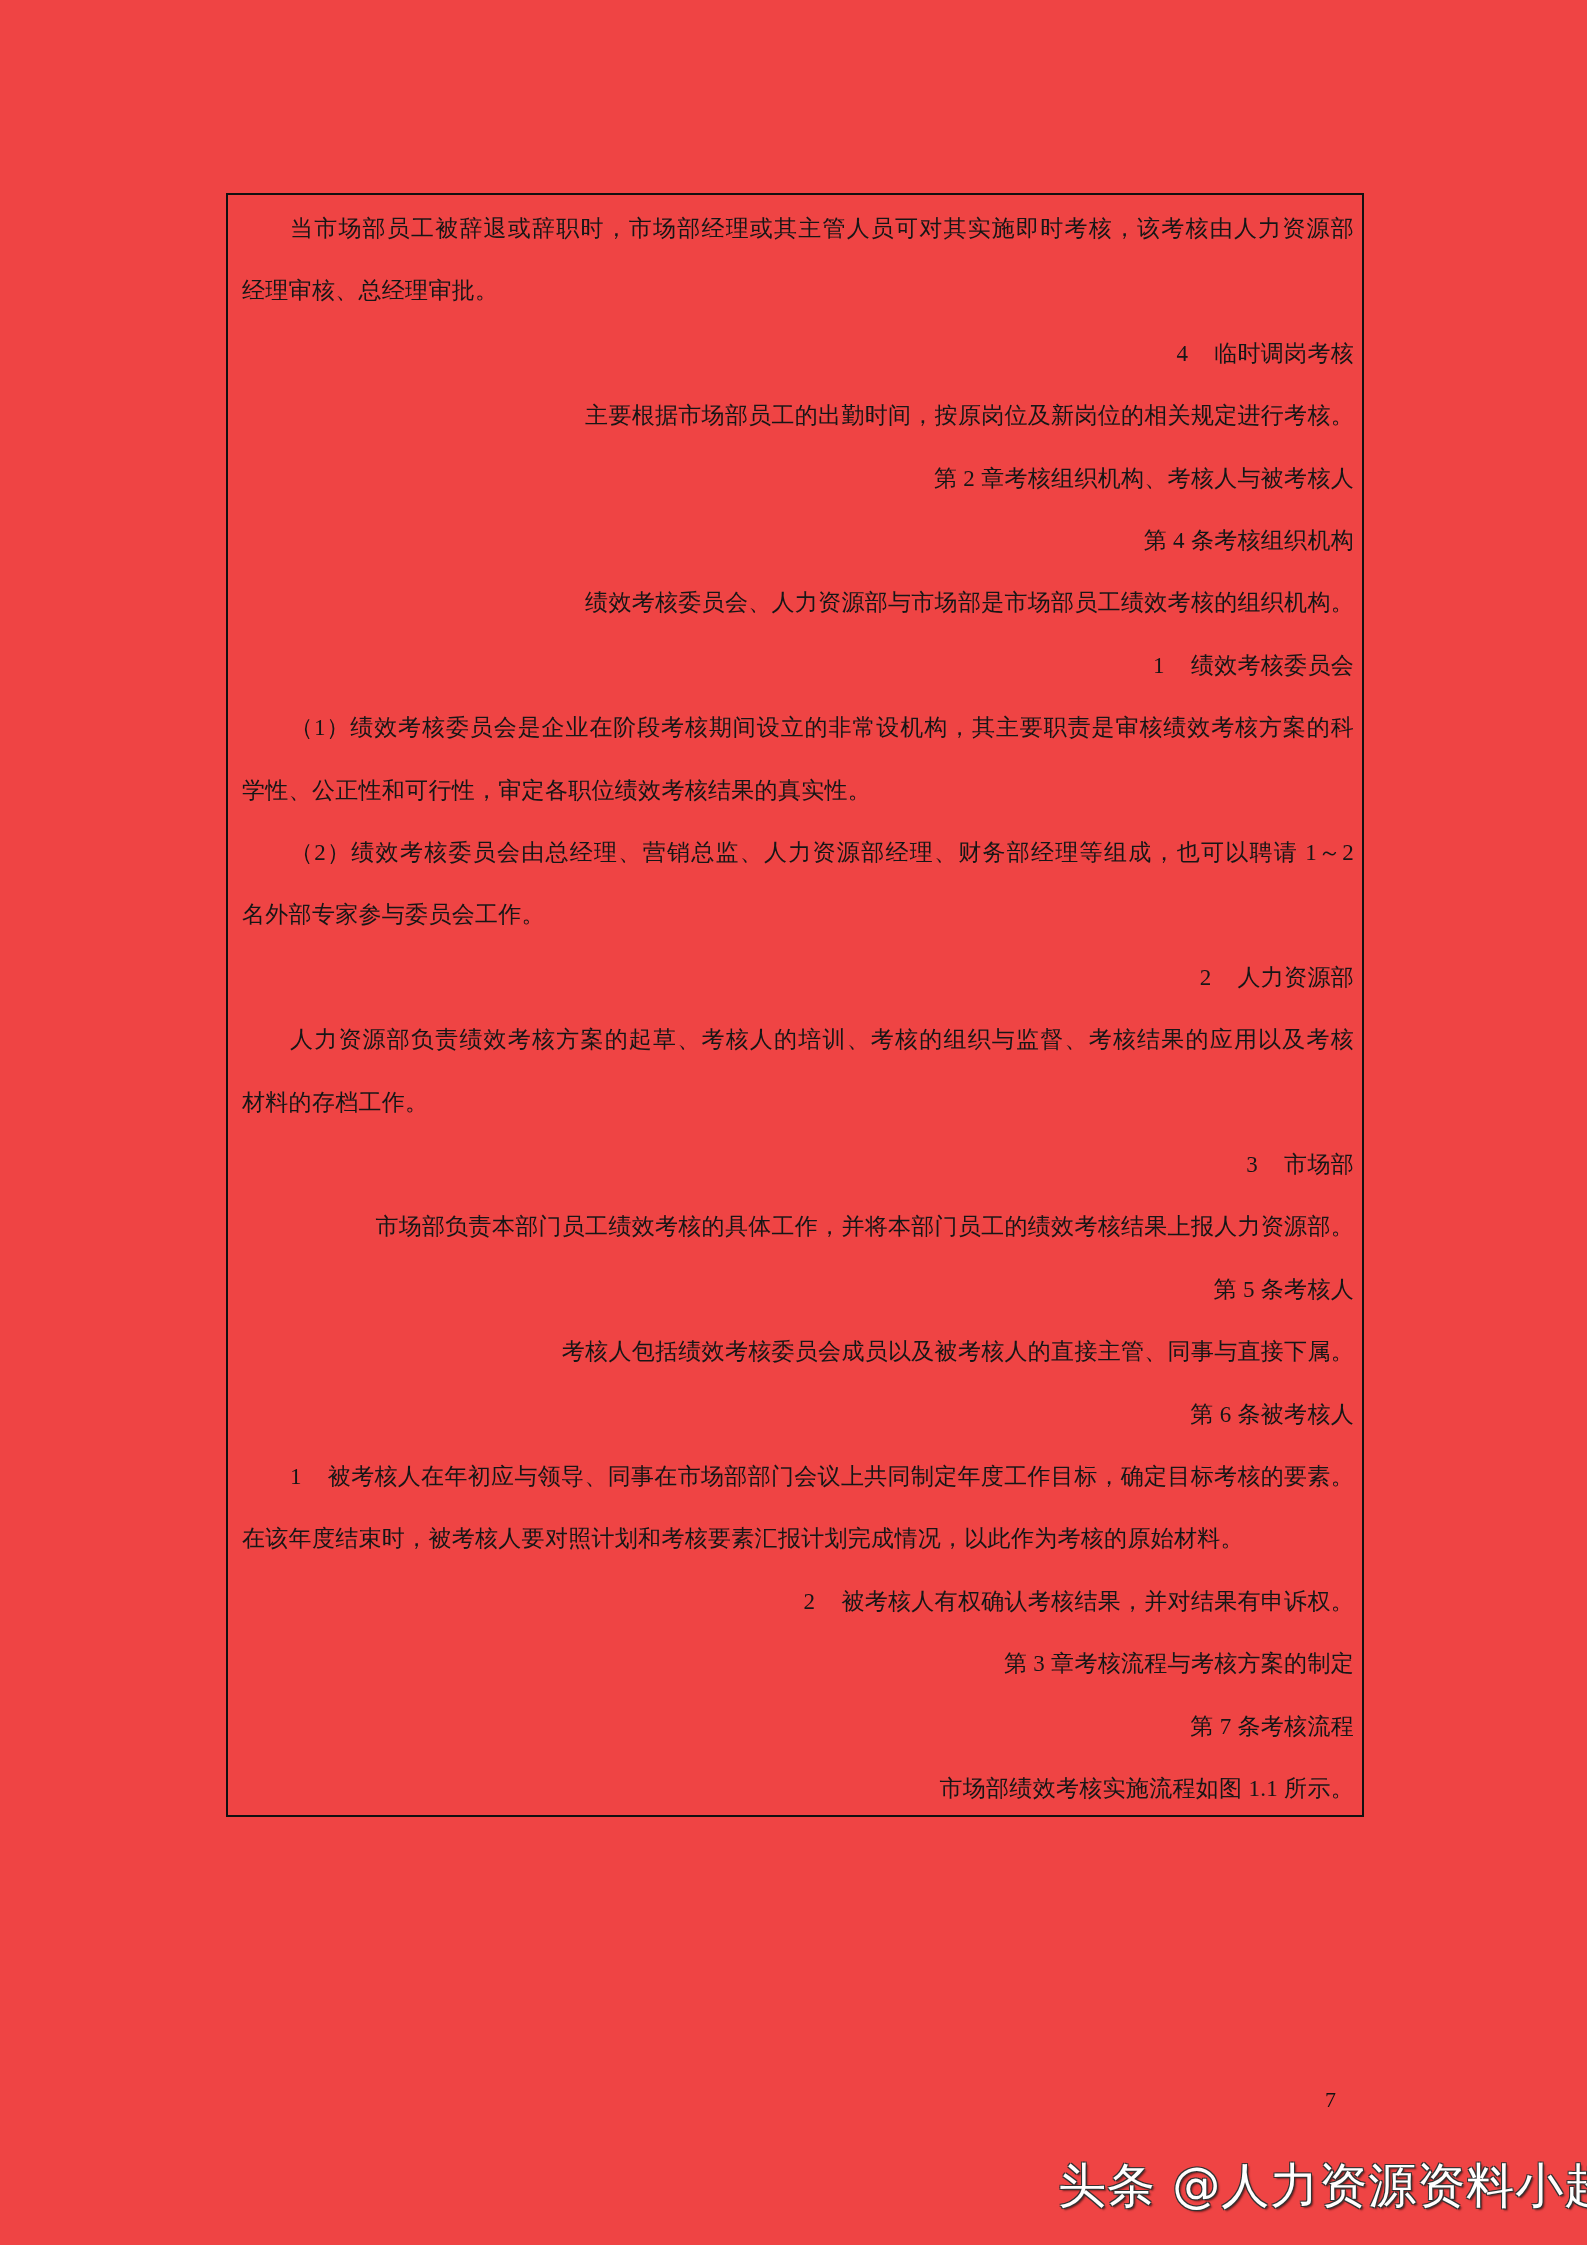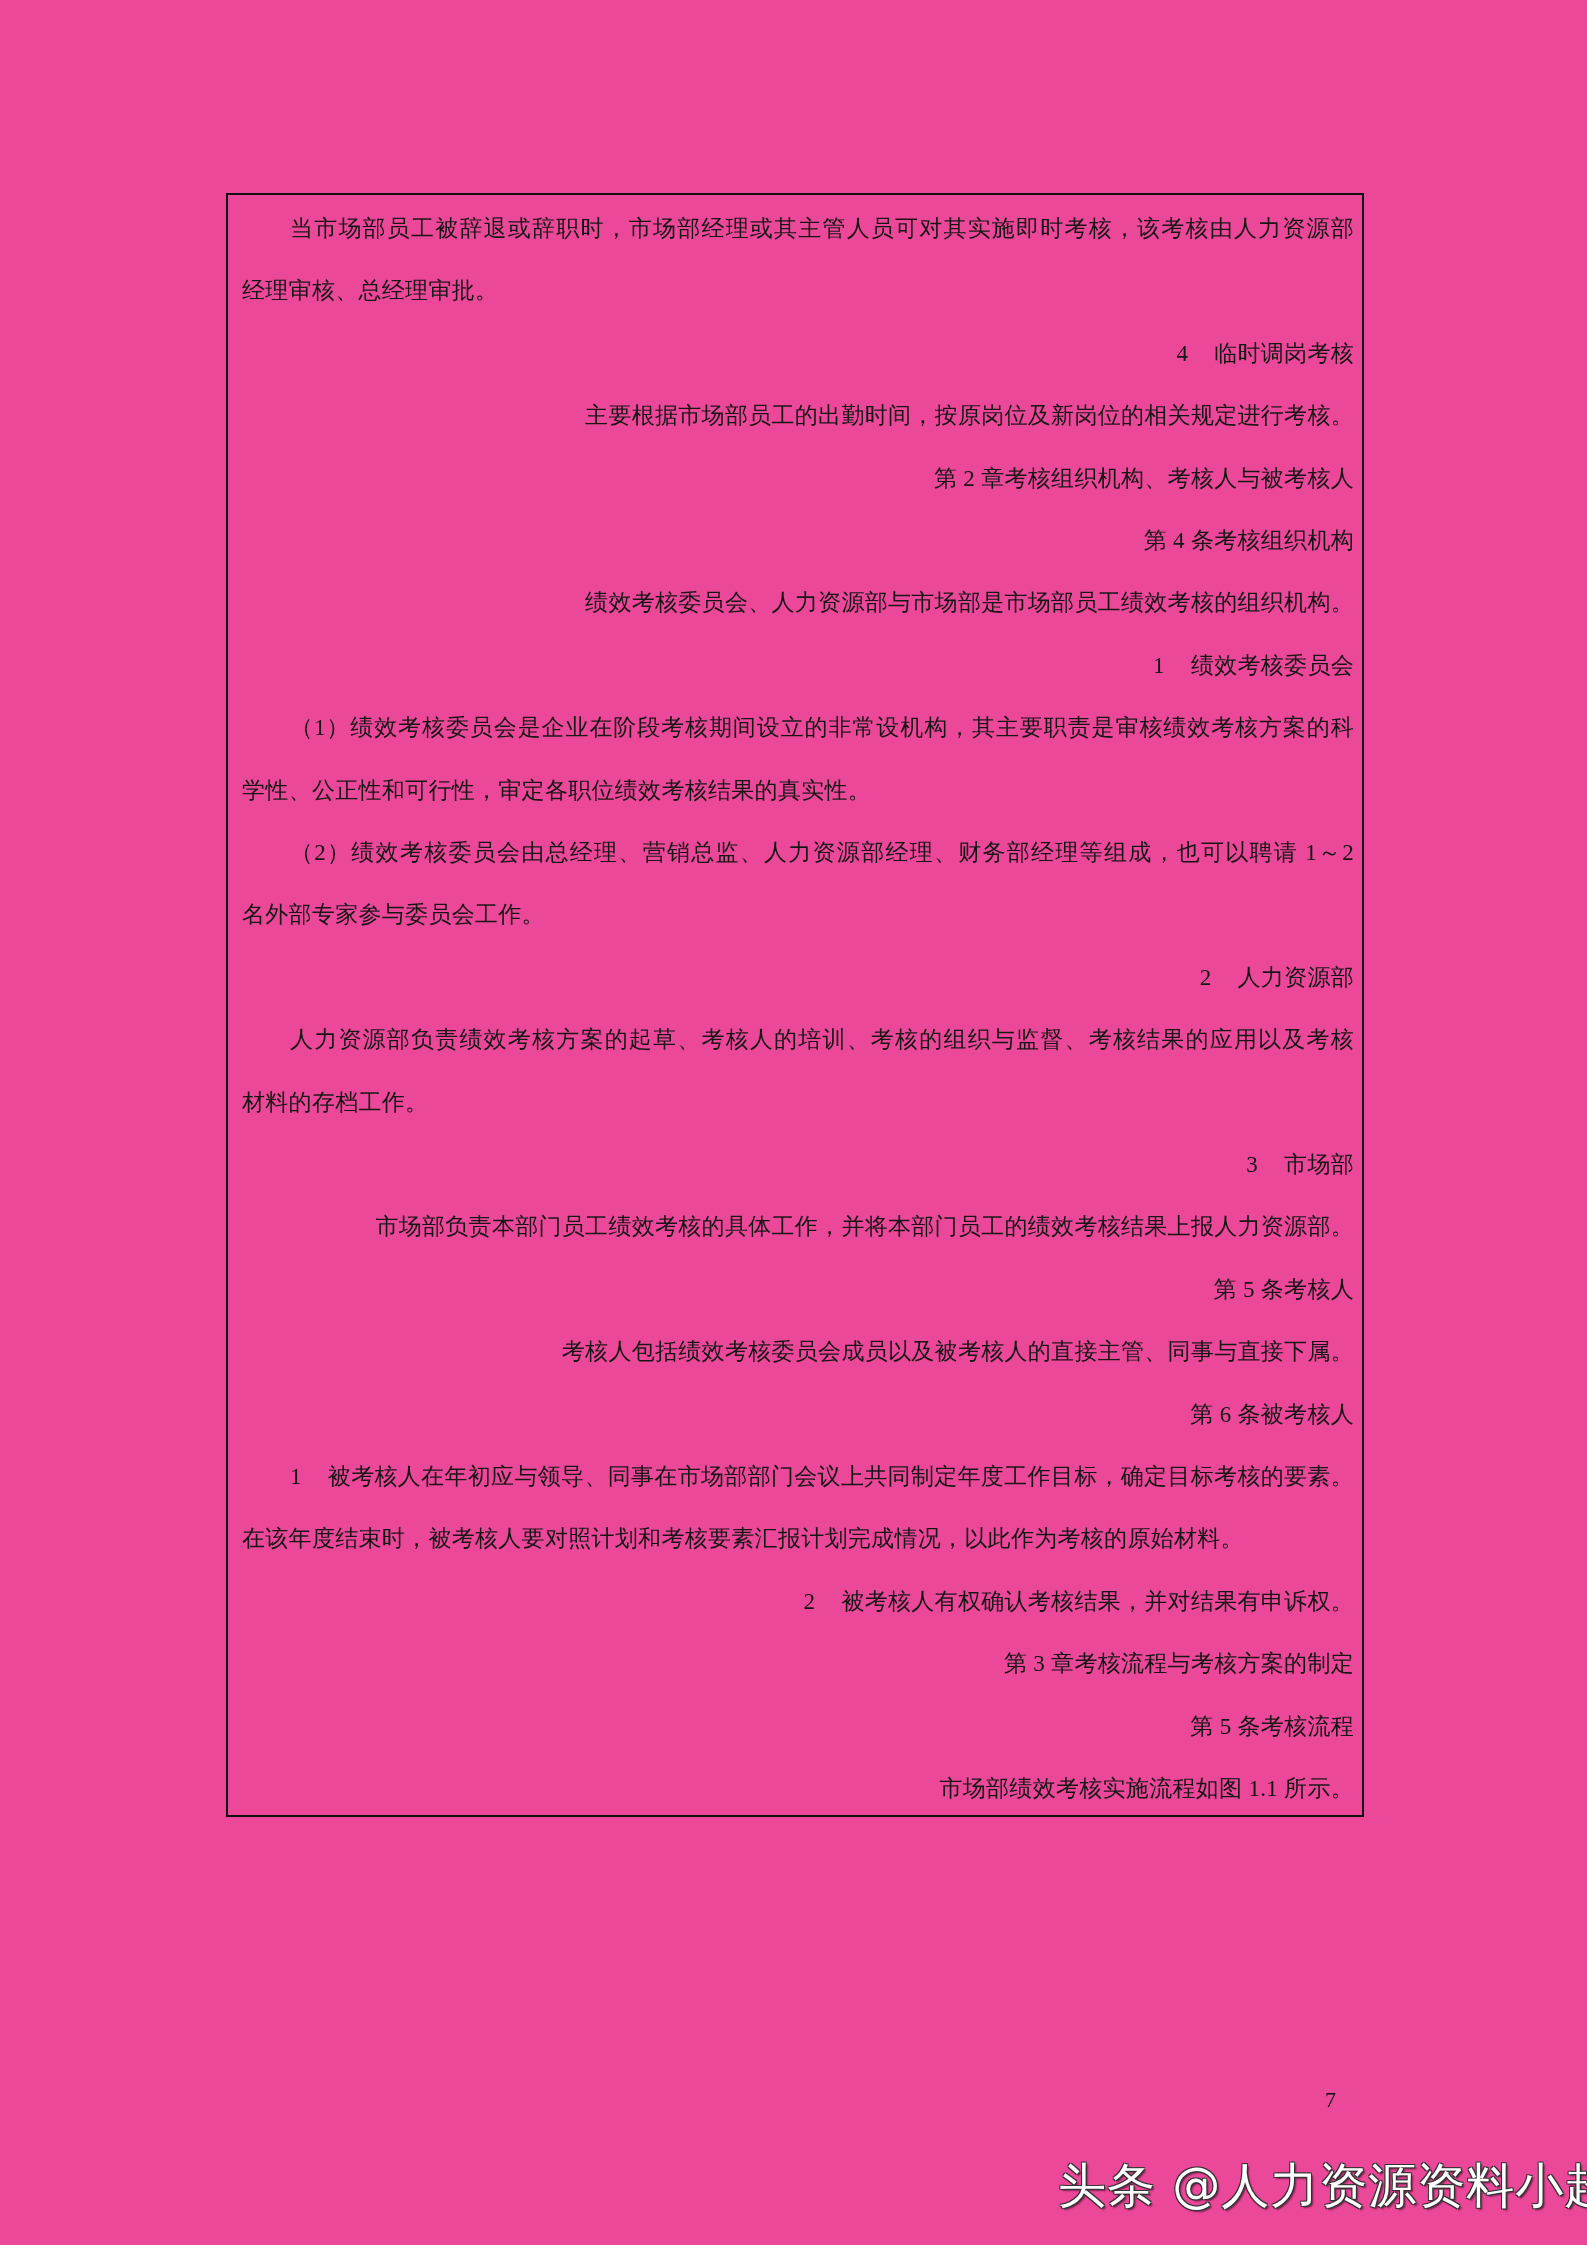--- a/index.html
+++ b/index.html
@@ -12,21 +12,21 @@
     height: 2245px;
     position: relative;
     overflow: hidden;
     font-family: "Liberation Serif", "DejaVu Serif", serif;
     color: #111111;
   }
   .page {
     position: absolute;
     left: 0; top: 0;
     width: 1587px; height: 2245px;
-    background: #ec4899;
+    background: #ef4444;
   }
   .content-box {
     position: absolute;
     left: 226px;
     top: 193px;
     width: 1134px;
     height: 1620px;
     border: 2px solid #111111;
     box-sizing: content-box;
   }
@@ -92,20 +92,20 @@
       <div class="line" style="top: 887.6px;">材料的存档工作。</div>
       <div class="line indent" style="top: 950px;"><span>3</span><span class="num-gap"></span><span>市场部</span></div>
       <div class="line indent" style="top: 1012.4px;">市场部负责本部门员工绩效考核的具体工作，并将本部门员工的绩效考核结果上报人力资源部。</div>
       <div class="line indent" style="top: 1074.8px;">第 5 条考核人</div>
       <div class="line indent" style="top: 1137.2px;">考核人包括绩效考核委员会成员以及被考核人的直接主管、同事与直接下属。</div>
       <div class="line indent" style="top: 1199.6px;">第 6 条被考核人</div>
       <div class="line indent justify" style="top: 1262px;"><span>1</span><span class="num-gap"></span><span>被考核人在年初应与领导、同事在市场部部门会议上共同制定年度工作目标，确定目标考核的要素。</span></div>
       <div class="line" style="top: 1324.4px;">在该年度结束时，被考核人要对照计划和考核要素汇报计划完成情况，以此作为考核的原始材料。</div>
       <div class="line indent" style="top: 1386.8px;"><span>2</span><span class="num-gap"></span><span>被考核人有权确认考核结果，并对结果有申诉权。</span></div>
       <div class="line indent" style="top: 1449.2px;">第 3 章考核流程与考核方案的制定</div>
-      <div class="line indent" style="top: 1511.6px;">第 5 条考核流程</div>
+      <div class="line indent" style="top: 1511.6px;">第 7 条考核流程</div>
       <div class="line indent" style="top: 1574px;">市场部绩效考核实施流程如图 1.1 所示。</div>
     </div>
 
   <div class="page-number">7</div>
 
   <div class="watermark">头条 @人力资源资料小超市</div>
 </div>
 
 </body></html>

